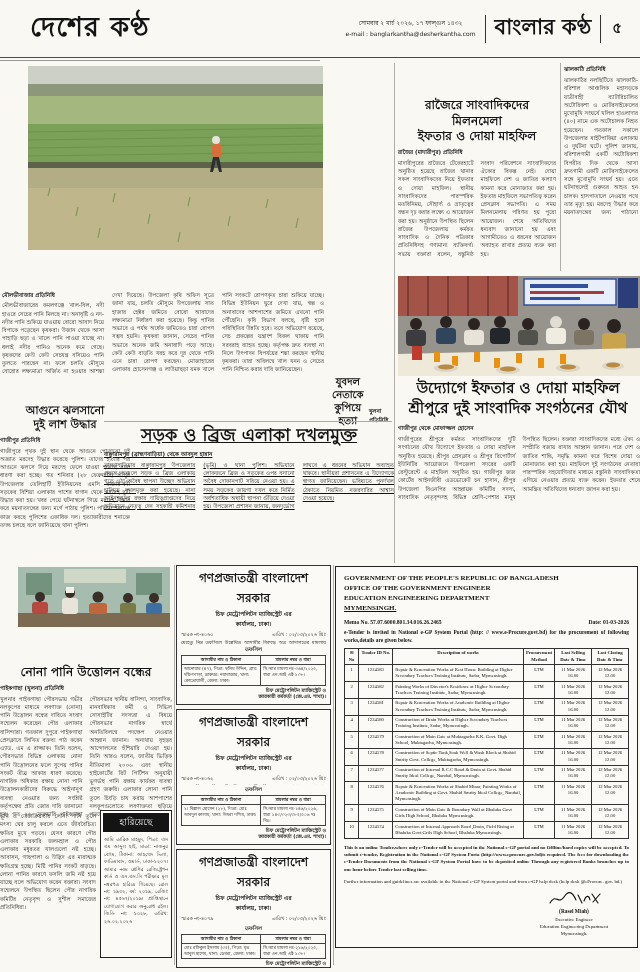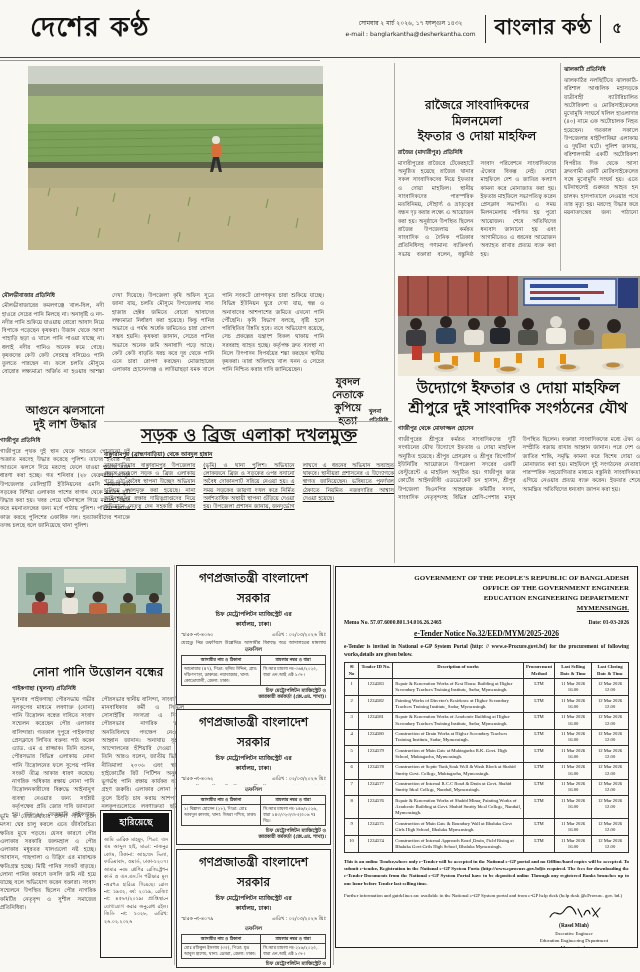--- a/index.html
+++ b/index.html
@@ -26,41 +26,41 @@
   .hl-s{font-size:10px;}
   .hl-left{font-size:17.5px;}
   .byline{font-size:5.6px;font-weight:700;margin:3px 0 2px 0;color:#111;}
   .body-text{font-size:5.5px;line-height:1.5;text-align:justify;overflow:hidden;color:#1d1d1d;word-break:break-word;}
   .cols2{column-count:2;column-gap:7px;}
   .cols3{column-count:3;column-gap:8px;}
   .vrule{position:absolute;width:1px;background:#b0aeaa;}
   .hrule{position:absolute;border-top:1px solid #aaa;}
   
   .lost{border:1.2px solid #222;background:#fbfaf6;box-sizing:border-box;display:flex;flex-direction:column;}
-  .lost-h{background:#141414;color:#fff;font-size:9px;font-weight:700;text-align:center;padding:2px 0;margin:2px;}
+  .lost-h{background:#141414;color:#fff;font-size:9px;font-weight:400;text-align:center;padding:2px 0;margin:2px;}
   .lost-b{font-size:4.8px;line-height:1.55;text-align:justify;padding:2px 3px;overflow:hidden;}
   
   .notice-col{position:absolute;left:176px;top:565px;width:155px;height:403px;display:flex;flex-direction:column;gap:4px;}
   .notice-box{border:1px solid #333;background:#fbfaf6;box-sizing:border-box;padding:3px 4px;overflow:hidden;display:flex;flex-direction:column;}
   .notice-box:nth-of-type(1){height:140px;}
   .notice-box:nth-of-type(2){height:136px;}
   .notice-box:nth-of-type(3){flex:1;}
   .n-h1{font-size:12px;font-weight:800;text-align:center;}
   .n-h2,.n-h3{font-size:5.8px;font-weight:700;text-align:center;}
   .n-meta{display:flex;justify-content:space-between;font-size:4.8px;margin:2px 0 1px 0;}
   .n-body{font-size:4.6px;line-height:1.45;text-align:justify;overflow:hidden;flex:1;}
   .n-tafsil{font-size:5.4px;font-weight:700;text-align:center;margin:1px 0;}
   .n-table{width:100%;border-collapse:collapse;font-size:4.3px;line-height:1.4;}
   .n-table th,.n-table td{border:0.6px solid #444;padding:1px 2px;vertical-align:top;}
   .n-table th{text-align:center;font-weight:700;}
   .n-sign{text-align:right;font-size:4.8px;font-weight:700;line-height:1.4;margin-top:2px;}
   
   .tender{position:absolute;left:335px;top:566px;width:303px;height:382px;border:1.2px solid #222;background:#fbfaf6;
           box-sizing:border-box;padding:6px 8px;font-family:"Liberation Serif","DejaVu Serif",serif;overflow:hidden;}
-  .t-h{font-size:7px;font-weight:700;text-align:right;line-height:1.45;}
+  .t-h{font-size:7px;font-weight:700;text-align:left;line-height:1.45;}
   .t-h-u{text-decoration:underline;}
   .t-meta{display:flex;justify-content:space-between;font-size:5.6px;font-weight:700;margin:5px 0 3px 0;}
   .t-title{font-size:7.5px;font-weight:700;text-align:center;text-decoration:underline;margin:4px 0;}
   .t-intro{font-size:5.4px;font-weight:700;text-align:justify;line-height:1.5;margin:3px 0 4px 0;}
   .t-table{width:100%;border-collapse:collapse;font-size:4.7px;line-height:1.35;}
   .t-table th,.t-table td{border:0.6px solid #333;padding:1.5px 2px;vertical-align:top;}
   .t-table th{text-align:center;font-weight:700;}
   .t-table td.c{text-align:center;}
   .t-note{font-size:4.9px;font-weight:700;text-align:justify;line-height:1.5;margin-top:5px;}
   .t-sign{margin-top:6px;text-align:center;float:right;width:110px;font-size:4.8px;line-height:1.5;}
@@ -167,21 +167,21 @@
       <circle cx="80" cy="30" r="5.5" fill="#3a2e28"></circle>
         <rect x="71" y="36" width="18" height="11" rx="3" fill="#c2653c"></rect>
       <circle cx="110" cy="31" r="5" fill="#3a2e28"></circle>
         <rect x="102" y="36" width="16" height="11" rx="3" fill="#7a7a46"></rect>
       <circle cx="136" cy="31" r="5" fill="#3a2e28"></circle>
         <rect x="128" y="36" width="16" height="11" rx="3" fill="#3e6fa3"></rect>
       <rect x="48" y="20" width="8" height="6" fill="#f2efe8"></rect>
     </g>
   </svg>
 
-  <div class="abs" style="left:12px;top:629px;width:172px;">
+  <div class="abs" style="left:0;top:629px;width:172px;">
     <div class="hl hl-m">
       <div>নোনা পানি উত্তোলন বন্ধের</div>
     </div>
     <div class="byline">পাইকগাছা (খুলনা) প্রতিনিধি</div>
     <div class="body-text cols2" style="height:128px;">খুলনার পাইকগাছা পৌরসভায় গভীর নলকূপের মাধ্যমে লবণাক্ত (নোনা) পানি উত্তোলন বন্ধের দাবিতে সংবাদ সম্মেলন করেছেন পৌর এলাকার বাসিন্দারা। গতকাল দুপুরে পাইকগাছা প্রেসক্লাবে লিখিত বক্তব্য পাঠ করেন এ্যাড. এম এ রাজ্জাক। তিনি বলেন, পৌরসভার বিভিন্ন এলাকায় নোনা পানি উত্তোলনের ফলে সুপেয় পানির সংকট তীব্র আকার ধারণ করেছে। নাগরিক অধিকার রক্ষায় নোনা পানি উত্তোলনকারীদের বিরুদ্ধে আইনানুগ ব্যবস্থা নেওয়ার জন্য সংশ্লিষ্ট কর্তৃপক্ষের প্রতি জোর দাবি জানানো হয়। গত ২৬ ফেব্রুয়ারি পাইকগাছা পৌরসভার স্থানীয় বাসিন্দা, সাংবাদিক, মানবাধিকার কর্মী ও সিভিল সোসাইটির সদস্যরা এ বিষয়ে পৌরসভার নাগরিক স্বার্থে অনতিবিলম্বে পদক্ষেপ নেওয়ার আহ্বান জানান। অন্যথায় বৃহত্তর আন্দোলনের হুঁশিয়ারি দেওয়া হয়। তিনি আরও বলেন, জাতীয় ভিত্তিক নীতিমালা ২০০৬ এবং স্থানীয় হাইকোর্টের রিট পিটিশন অনুযায়ী ভূগর্ভস্থ পানি রক্ষায় কার্যকর ব্যবস্থা গ্রহণ জরুরি। এলাকার লোনা পানি তুলে চিংড়ি চাষ করায় আশপাশের নলকূপগুলোতে লবণাক্ততা ছড়িয়ে পড়ছে বলে অভিযোগ করা হয়।</div>
   </div>
   <div class="abs body-text" style="left:0;top:812px;width:96px;height:146px;">ভূমি ও তেজক্রিয়তার লোনা পানি তুলে মৎস্য ঘের চালু করলে এতে জীববৈচিত্র্য ক্ষতির মুখে পড়বে। যেসব কারণে পৌর এলাকার সরকারি জলমহাল ও পৌর এলাকার মধুরতর খালগুলো নষ্ট হচ্ছে। আবাসন, গাছপালা ও উদ্ভিদ এর মারাত্মক ক্ষতিগ্রস্ত হচ্ছে। মিষ্টি পানির সংকট বাড়ছে। লোনা পানির কারণে ফসলি জমি নষ্ট হয়ে যাচ্ছে বলে অভিযোগ করেন বক্তারা। সংবাদ সম্মেলনে উপস্থিত ছিলেন পৌর নাগরিক কমিটির নেতৃবৃন্দ ও সুশীল সমাজের প্রতিনিধিরা।</div>
 
   <div class="abs lost" style="left:100px;top:810px;width:72px;height:148px;">
     <div class="lost-h">হারিয়েছে</div>
@@ -355,21 +355,20 @@
 
   <div class="tender">
     <div class="t-h">GOVERNMENT OF THE PEOPLE'S REPUBLIC OF BANGLADESH</div>
     <div class="t-h">OFFICE OF THE GOVERNMENT ENGINEER</div>
     <div class="t-h">EDUCATION ENGINEERING DEPARTMENT</div>
     <div class="t-h t-h-u">MYMENSINGH.</div>
     <div class="t-meta">
       <span>Memo No. 57.07.6000.801.34.016.26.2465</span>
       <span>Date: 01-03-2026</span>
     </div>
-    <div class="t-title">e-Tender Notice No.32/EED/MYM/2025-2026</div>
     <div class="t-intro">e-Tender is invited in National e-GP System Portal (http: // www.e-Procure.govt.bd) for  the procurement of following works,details are given below.</div>
     <table class="t-table">
       <thead>
         <tr>
           <th style="width:5%;">Sl No</th>
           <th style="width:12%;">Tender ID No.</th>
           <th style="width:46%;">Description of works</th>
           <th style="width:11%;">Procurement Method</th>
           <th style="width:13%;">Last Selling Date &amp; Time</th>
           <th style="width:13%;">Last Closing Date &amp; Time</th>

